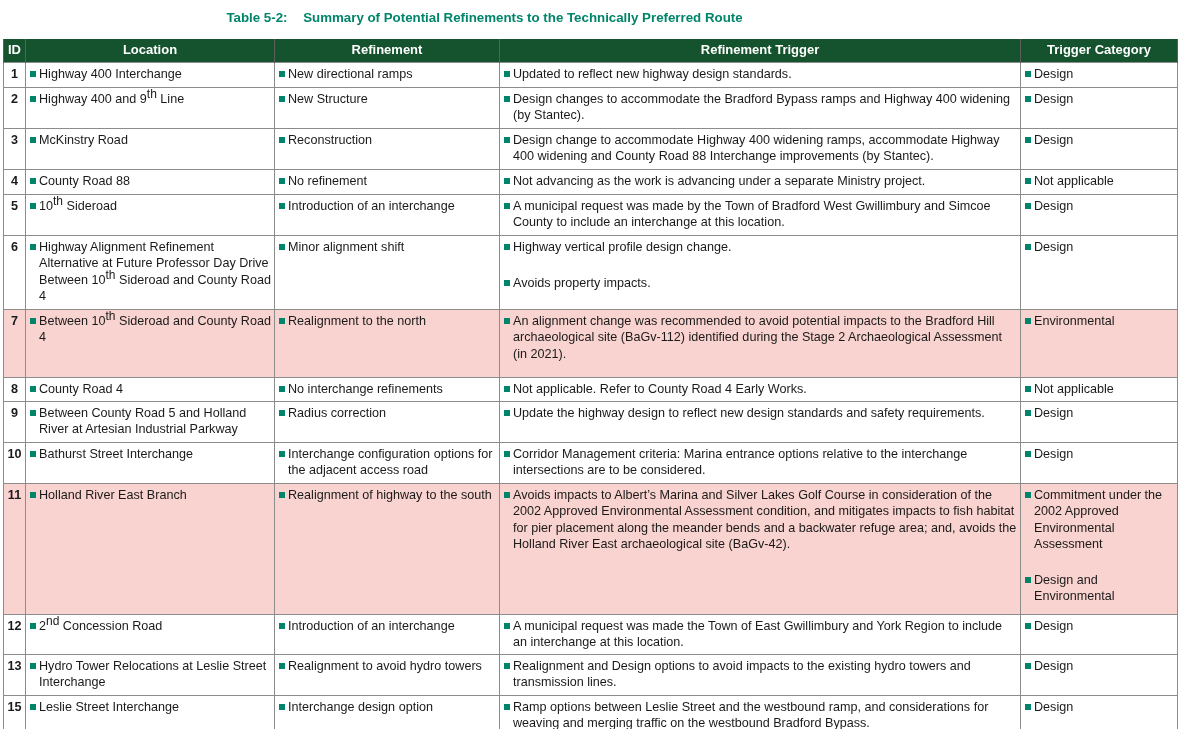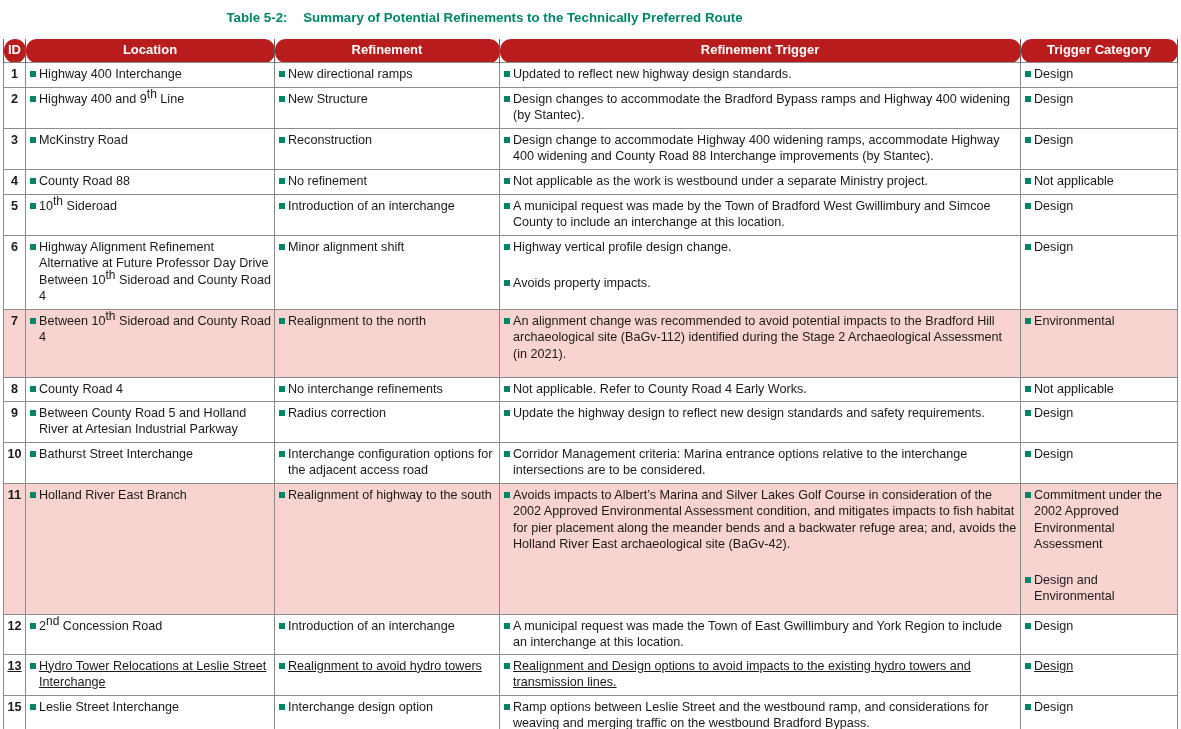--- a/index.html
+++ b/index.html
@@ -3,22 +3,22 @@
 <meta charset="utf-8">
 <style>
   html, body { margin: 0; padding: 0; background: #ffffff; }
   body { width: 1181px; height: 729px; position: relative; overflow: hidden;
          font-family: "Liberation Sans", sans-serif; color: #1a1a1a; }
   .title { position: absolute; top: 10px; left: 0; width: 969px; text-align: center;
            font-weight: bold; font-size: 13.3px; color: #00856a; letter-spacing: 0; }
   .title .num { margin-right: 12px; }
   table { position: absolute; top: 39px; left: 3px; width: 1174px; border-collapse: collapse;
           table-layout: fixed; font-size: 12.6px; line-height: 16.3px; }
-  th { background: #b91c1c; color: #ffffff; font-weight: bold; font-size: 13px; height: 23px;
-       padding: 0 3px; border-left: 1px solid #5e5e5e; border-right: 1px solid #5e5e5e; text-align: center; border-radius: 11px; }
+  th { background: #14532d; color: #ffffff; font-weight: bold; font-size: 13px; height: 23px;
+       padding: 0 3px; border-left: 1px solid #5e5e5e; border-right: 1px solid #5e5e5e; text-align: center; }
   th.id { text-align: left; padding-left: 4px; }
   td { border: 1px solid #8c8c8c; vertical-align: top; padding: 3px 3px 3px 3px; }
   td.id { text-align: center; font-weight: bold; padding-left: 2px; padding-right: 2px; }
   tr.hl td { background: #f9d3cf; }
   .item { position: relative; padding-left: 10px; }
   .item + .item { margin-top: 20px; }
   .bullet { position: absolute; left: 1px; top: 5px; width: 6px; height: 6px; background: #00856a; display: inline-block; }
   sup { font-size: 12px; line-height: 0; vertical-align: 5px; }
 </style>
 </head>
@@ -94,21 +94,21 @@
       </tr>
       <tr style="height: 25px;">
         <td class="id">4</td>
         <td>
           <div class="item"><span class="bullet"></span><span>County Road 88</span></div>
         </td>
         <td>
           <div class="item"><span class="bullet"></span><span>No refinement</span></div>
         </td>
         <td>
-          <div class="item"><span class="bullet"></span><span>Not applicable as the work is westbound under a separate Ministry project.</span></div>
+          <div class="item"><span class="bullet"></span><span>Not advancing as the work is advancing under a separate Ministry project.</span></div>
         </td>
         <td>
           <div class="item"><span class="bullet"></span><span>Not applicable</span></div>
         </td>
       </tr>
       <tr style="height: 41px;">
         <td class="id">5</td>
         <td>
           <div class="item"><span class="bullet"></span><span>10<sup>th</sup> Sideroad</span></div>
         </td>
@@ -222,21 +222,21 @@
         <td>
           <div class="item"><span class="bullet"></span><span>Introduction of an interchange</span></div>
         </td>
         <td>
           <div class="item"><span class="bullet"></span><span>A municipal request was made the Town of East Gwillimbury and York Region to include an interchange at this location.</span></div>
         </td>
         <td>
           <div class="item"><span class="bullet"></span><span>Design</span></div>
         </td>
       </tr>
-      <tr style="height: 41px; text-decoration: underline;">
+      <tr style="height: 41px;">
         <td class="id">13</td>
         <td>
           <div class="item"><span class="bullet"></span><span>Hydro Tower Relocations at Leslie Street Interchange</span></div>
         </td>
         <td>
           <div class="item"><span class="bullet"></span><span>Realignment to avoid hydro towers</span></div>
         </td>
         <td>
           <div class="item"><span class="bullet"></span><span>Realignment and Design options to avoid impacts to the existing hydro towers and transmission lines.</span></div>
         </td>

